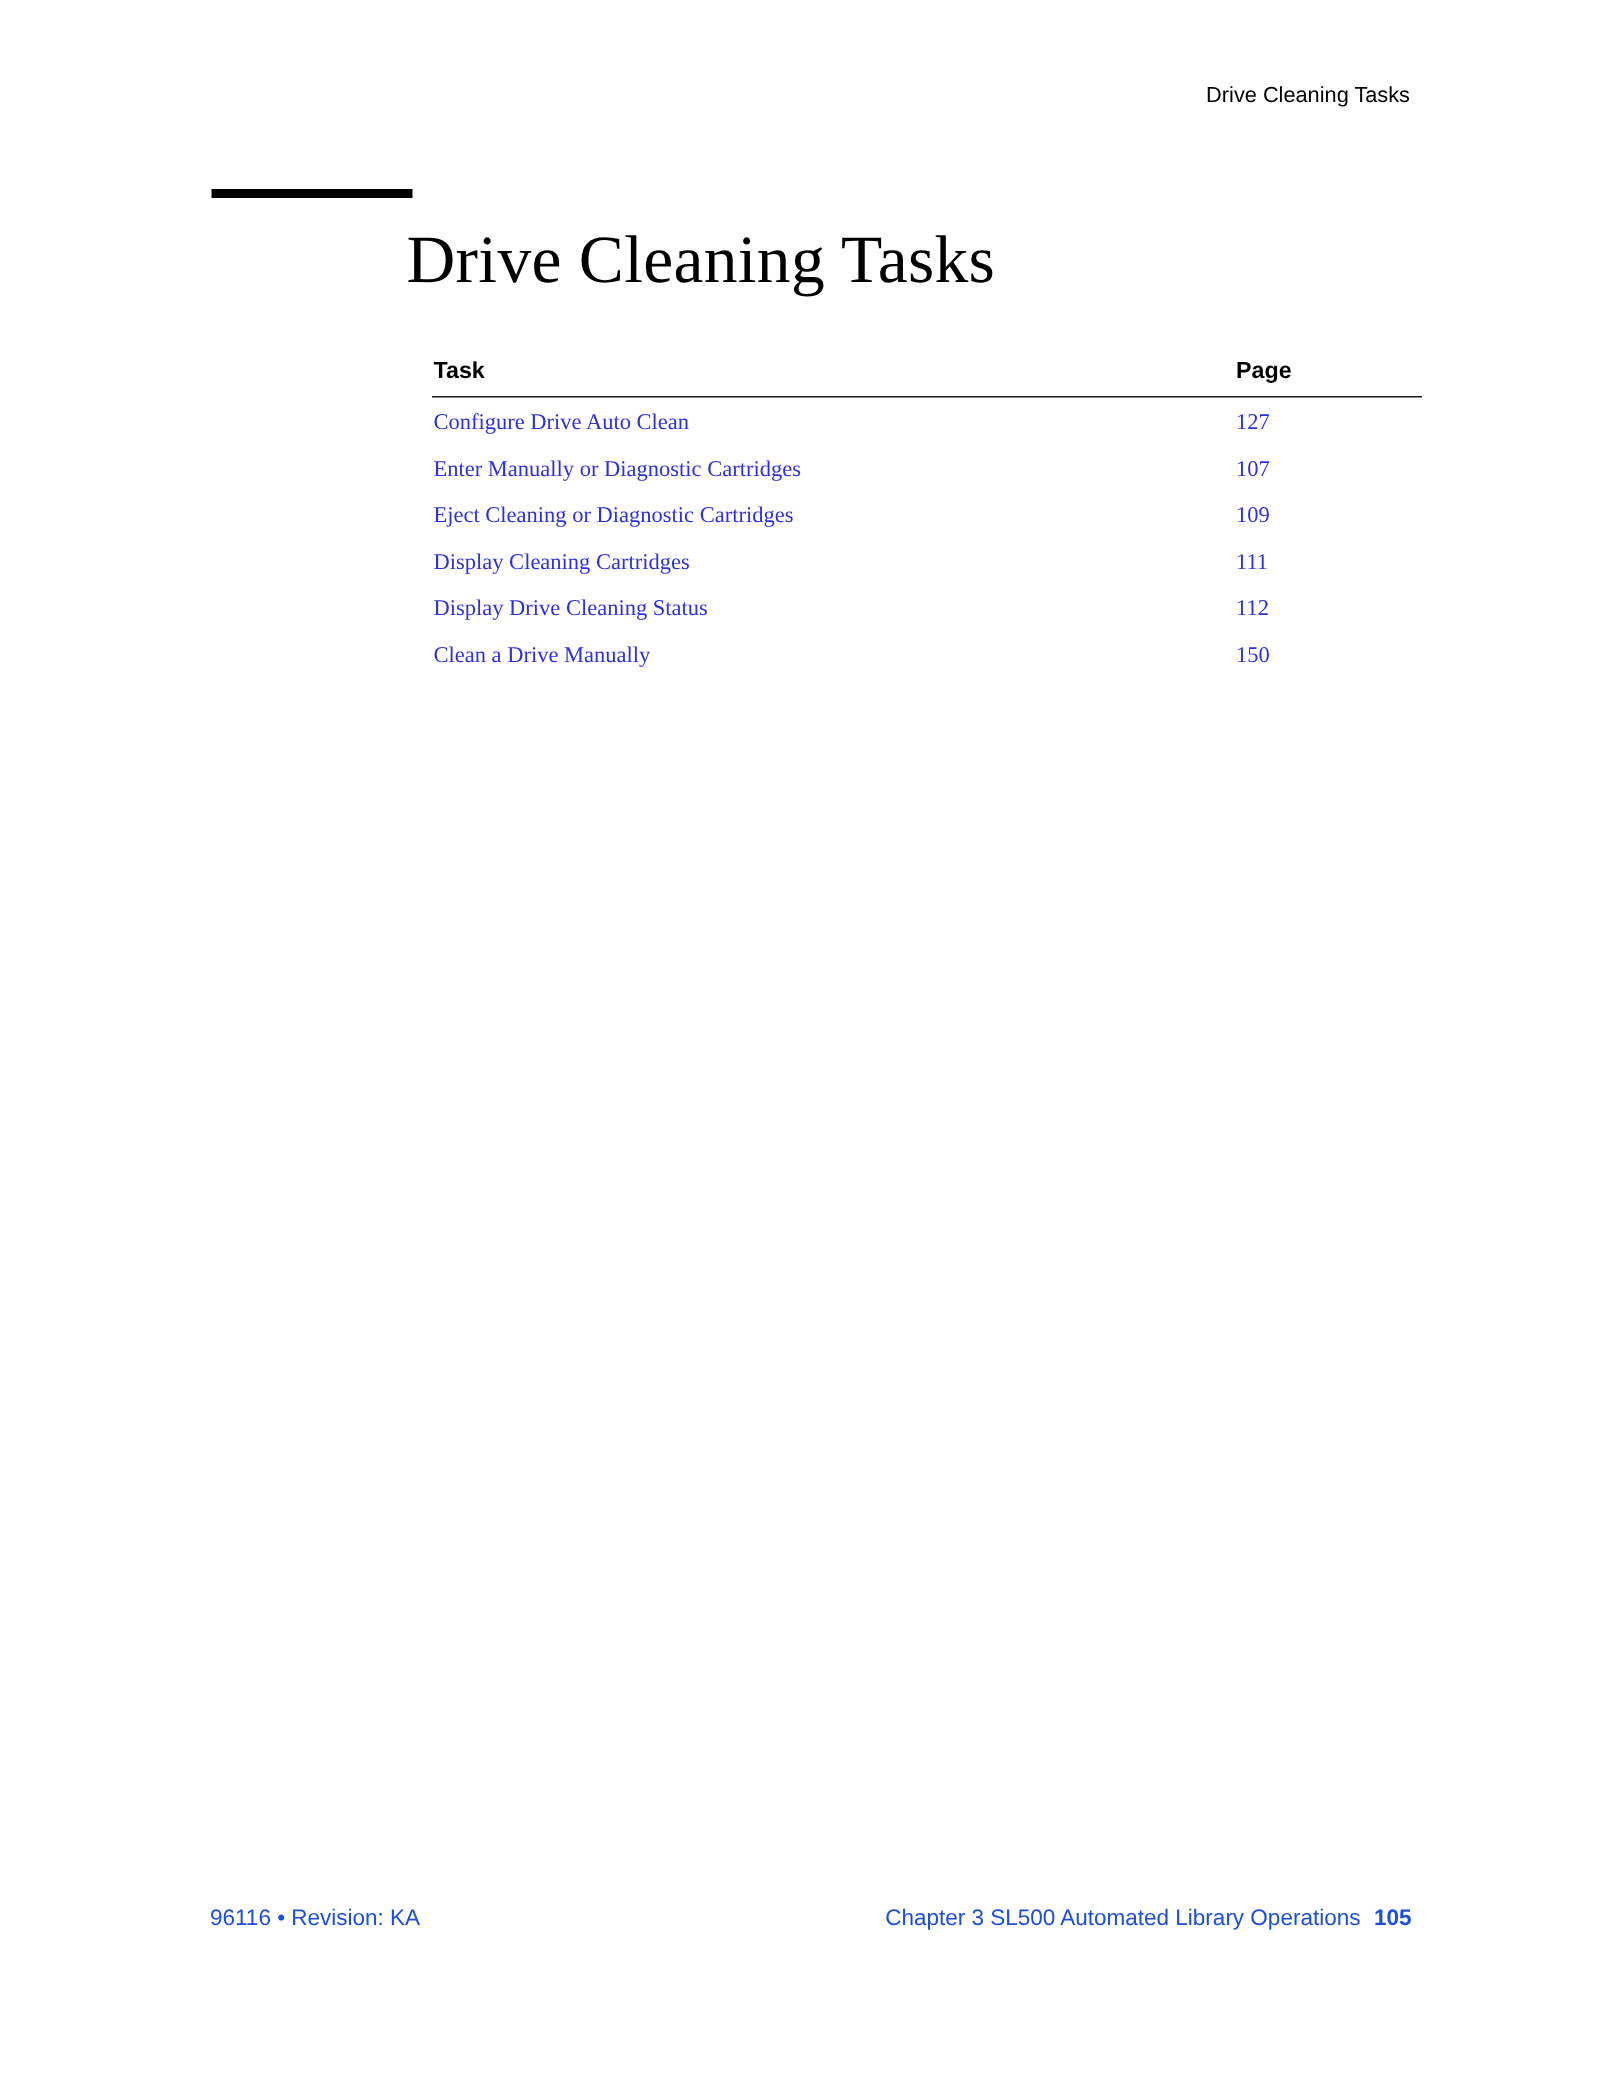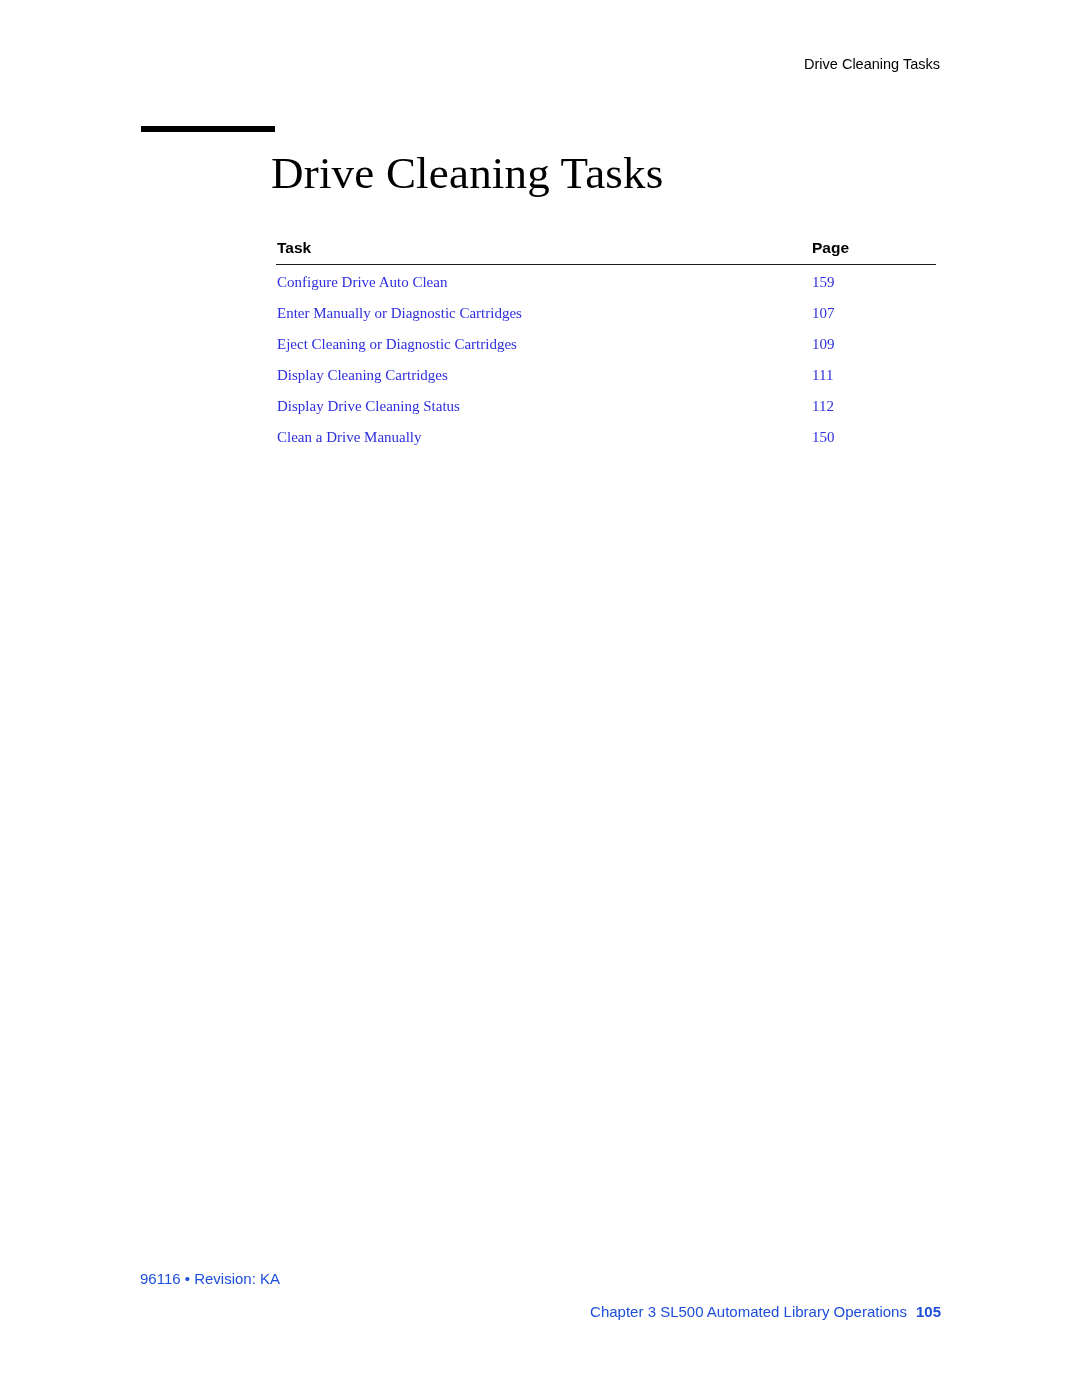--- a/index.html
+++ b/index.html
@@ -51,21 +51,21 @@
     line-height: 1.12;
     letter-spacing: 0.2px;
     color: #000000;
     margin: 0;
     white-space: nowrap;
   }
 
   
   .task-table {
     position: absolute;
-    left: 276px;
+    left: 288px;
     top: 238px;
     width: 660px;
   }
 
   .table-head {
     position: relative;
     height: 26px;
     border-bottom: 1.6px solid #1c1c1c;
   }
 
@@ -123,21 +123,20 @@
     left: 0;
     top: 0;
     white-space: nowrap;
   }
 
   .footer-right {
     position: absolute;
     right: 0;
     top: 0;
     white-space: nowrap;
-    margin-top: 33px;
   }
 
   .footer-chapter { margin-right: 9px; }
 
   .footer-pagenum { font-weight: bold; }
 </style>
 </head>
 <body>
 
 <div class="page">
@@ -152,21 +151,21 @@
 
     <div class="table-head">
       <div class="th th-task">Task</div>
       <div class="th th-page">Page</div>
     </div>
 
     <div class="table-body">
 
       <div class="task-row">
         <a class="task-link" href="#">Configure Drive Auto Clean</a>
-        <a class="task-page" href="#">159</a>
+        <a class="task-page" href="#">127</a>
       </div>
 
       <div class="task-row">
         <a class="task-link" href="#">Enter Manually or Diagnostic Cartridges</a>
         <a class="task-page" href="#">107</a>
       </div>
 
       <div class="task-row">
         <a class="task-link" href="#">Eject Cleaning or Diagnostic Cartridges</a>
         <a class="task-page" href="#">109</a>

